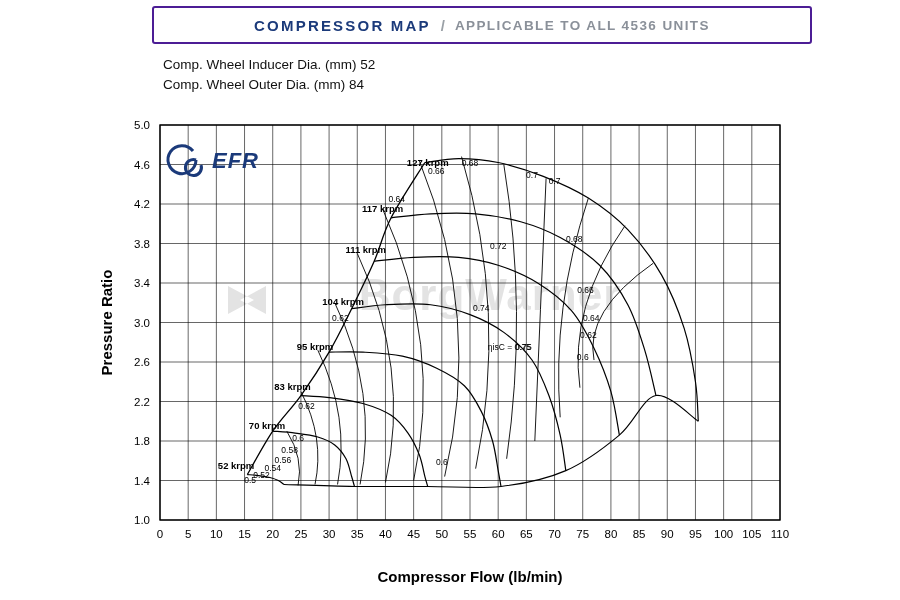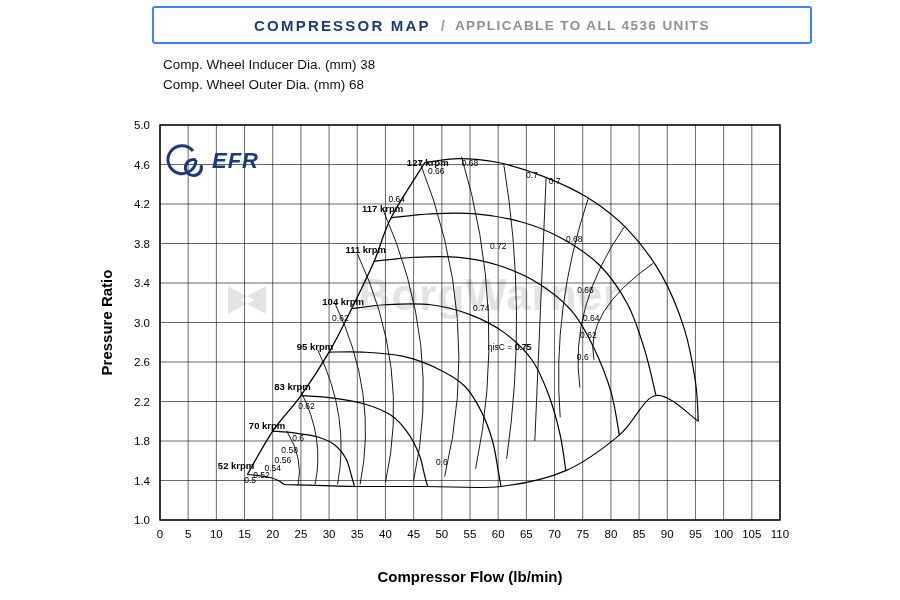--- a/index.html
+++ b/index.html
@@ -16,21 +16,21 @@
     overflow: hidden;
   }
 
   
   .banner {
     position: absolute;
     left: 152px;
     top: 6px;
     width: 660px;
     height: 38px;
-    border: 2px solid #3b82f6;
+    border: 2px solid #4c1d95;
     border-radius: 3px;
     background: #ffffff;
     display: flex;
     align-items: center;
     justify-content: center;
     box-sizing: border-box;
   }
   .banner-title {
     color: #1b3a7a;
     font-weight: bold;
@@ -111,22 +111,22 @@
 </head>
 <body>
 
 <div class="banner">
   <span class="banner-title">COMPRESSOR MAP</span>
   <span class="banner-sep">/</span>
   <span class="banner-sub">APPLICABLE TO ALL 4536 UNITS</span>
 </div>
 
 <div class="specs">
-  <div>Comp. Wheel Inducer Dia. (mm) 38</div>
-  <div>Comp. Wheel Outer Dia. (mm) 68</div>
+  <div>Comp. Wheel Inducer Dia. (mm) 52</div>
+  <div>Comp. Wheel Outer Dia. (mm) 84</div>
 </div>
 
 <div id="chart-wrap">
   <svg id="chart-svg" width="900" height="600">
       <text x="490" y="310" text-anchor="middle" class="wm-text">BorgWarner</text>
       <path d="M228 286 l26 14 -26 14 z M266 286 l-26 14 26 14 z" fill="#e3e3e3"></path>
       <rect x="160" y="125" width="620" height="395" fill="none"></rect>
       <line x1="160" y1="125" x2="160" y2="520" stroke="#000" stroke-width="0.6"></line>
       <text x="160" y="538" class="tick-text" text-anchor="middle">0</text>
       <line x1="188.1818181818182" y1="125" x2="188.1818181818182" y2="520" stroke="#000" stroke-width="0.6"></line>

